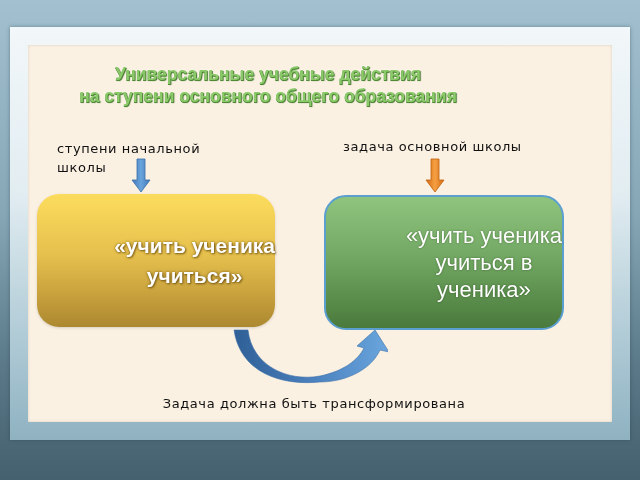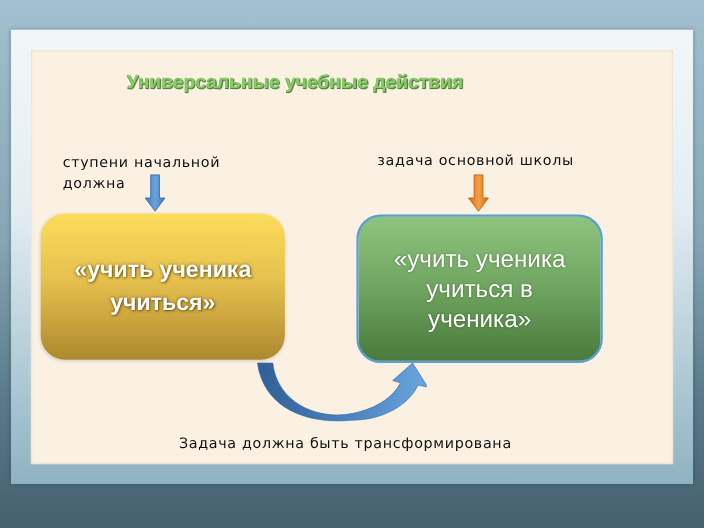--- a/index.html
+++ b/index.html
@@ -24,21 +24,21 @@
     font-size: 17.5px; line-height: 22px; color: #8cc96a;
     text-shadow: 0 1px 0 #4d8a33, 1px 1px 1px #3e7029, 0 0 2px #ffffff;
   }
   .title span { display: block; }
   .label {
     position: absolute; font-family: "DejaVu Sans", sans-serif;
     font-size: 13px; line-height: 19px; color: #111; letter-spacing: 0.6px;
   }
   .box {
     position: absolute; border-radius: 22px; display: flex; align-items: center;
-    justify-content: center; text-align: center; color: #fff;
+    justify-content: flex-end; text-align: center; color: #fff; padding-left: 16px;
   }
   .box-gold {
     left: 37px; top: 194px; width: 222px; height: 133px;
     background: linear-gradient(180deg, #fcdc5c 0%, #e6c14e 45%, #c9a23d 75%, #ac8830 100%);
     font-family: "Liberation Sans", sans-serif; font-weight: bold; font-size: 21px; line-height: 30px;
     text-shadow: 0 0 3px rgba(90,60,0,0.7), 1px 1px 2px rgba(90,60,0,0.6);
     box-shadow: 0 1px 3px rgba(0,0,0,0.15);
   }
   .box-green {
     left: 324px; top: 195px; width: 220px; height: 131px;
@@ -54,25 +54,26 @@
   }
 </style>
 </head>
 <body>
 
 <div class="frame"></div>
 <div class="content"></div>
 
 <div class="title">
   <span>Универсальные учебные действия</span>
+  <span>на ступени основного общего образования</span>
 </div>
 
 <div class="label" style="left:57px; top:139px;">
   <div>ступени начальной</div>
-  <div>должна</div>
+  <div>школы</div>
 </div>
 
 <div class="label" style="left:343px; top:137px;">задача основной школы</div>
 
 <svg class="arrow" style="left:131px; top:158px;" width="20" height="36" viewBox="0 0 20 36">
   <defs>
     <linearGradient id="ba" x1="0" x2="1">
         <stop offset="0" stop-color="#3f78b8"></stop>
         <stop offset="0.5" stop-color="#6aa4dc"></stop>
         <stop offset="1" stop-color="#3f78b8"></stop>

